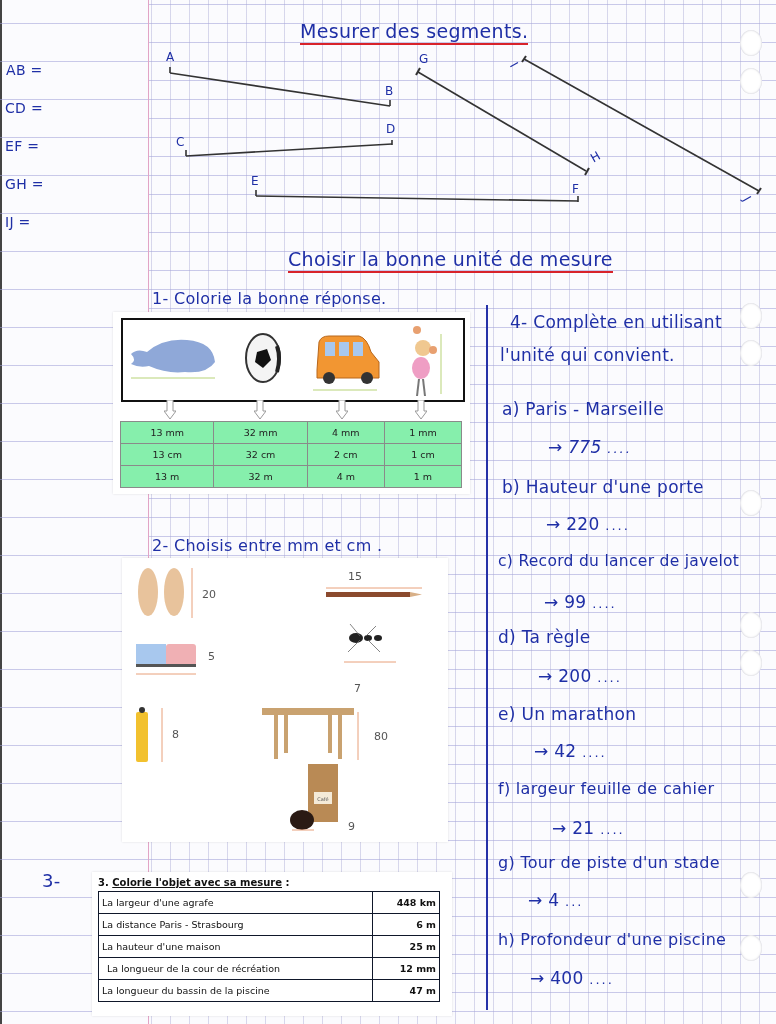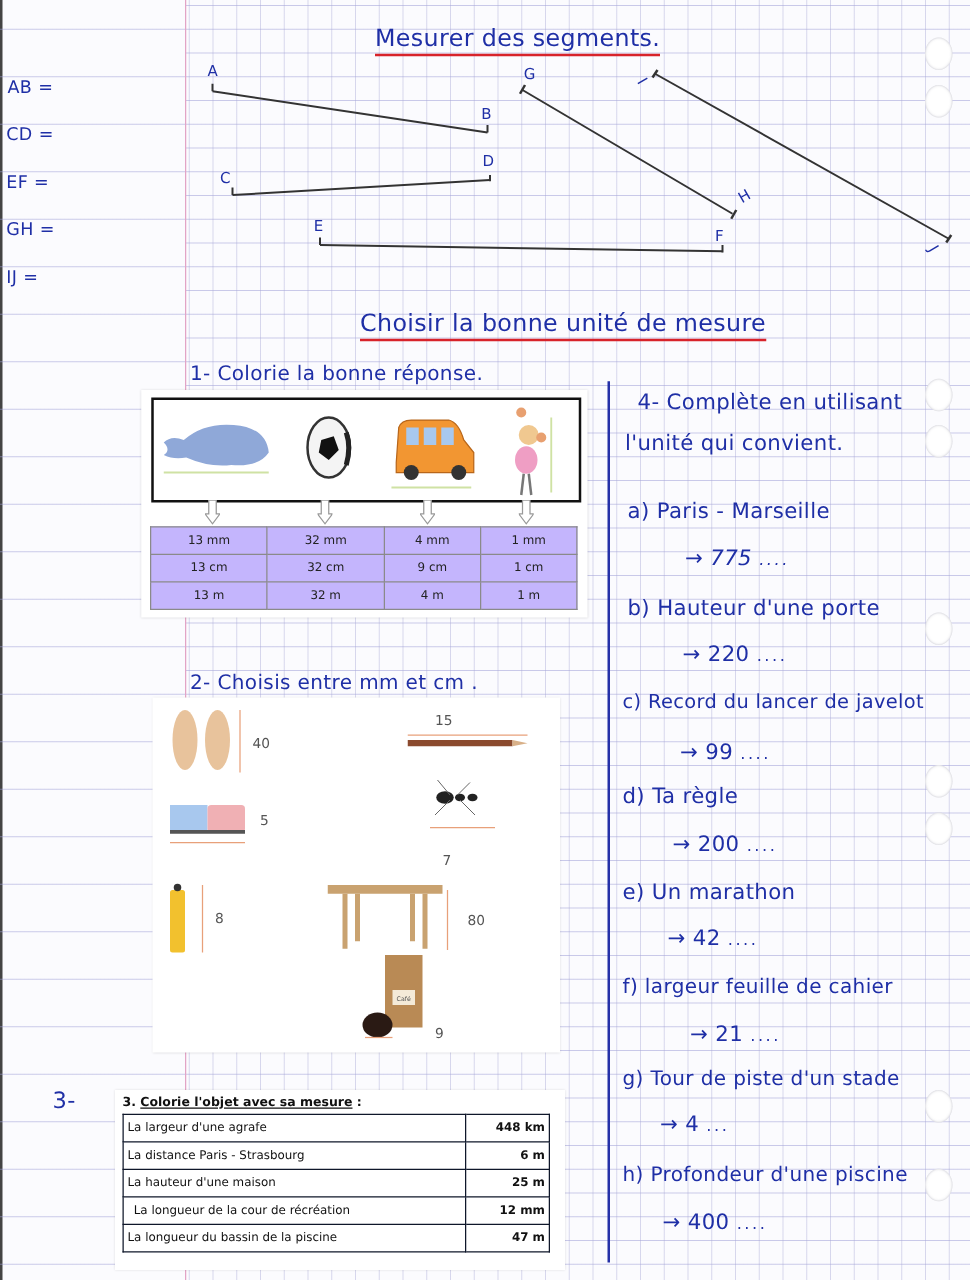--- a/index.html
+++ b/index.html
@@ -48,21 +48,21 @@
   }
   .pic-frame {
     position: absolute; left: 121px; top: 318px; width: 340px; height: 80px;
     border: 2px solid #111; background: #fff;
   }
   .arrow {
     position: absolute; top: 400px; width: 12px; height: 20px;
   }
   table.q1 {
     position: absolute; left: 120px; top: 421px; width: 342px; border-collapse: collapse;
-    font-family: "DejaVu Sans", sans-serif; font-size: 9.5px; color: #222; background: #c4b5fd;
+    font-family: "DejaVu Sans", sans-serif; font-size: 9.5px; color: #222; background: #86efac;
   }
   table.q1 td { border: 1px solid #8a8a8a; height: 21px; text-align: center; padding: 0; }
   .q2-card { left: 122px; top: 558px; width: 326px; height: 284px; }
   .q2-num { position: absolute; font-size: 11px; color: #555; font-family: "DejaVu Sans", sans-serif; }
   table.q3 {
     position: absolute; left: 98px; top: 891px; width: 342px; border-collapse: collapse;
     font-family: "DejaVu Sans", sans-serif; font-size: 9.5px; color: #111; background: #fff;
   }
   table.q3 td { border: 1px solid #0f172a; height: 21px; padding: 0 3px; }
   table.q3 td.v { text-align: right; font-weight: bold; width: 60px; }
@@ -184,41 +184,41 @@
   <tbody>
       <tr>
     <td>13 mm</td>
     <td>32 mm</td>
     <td>4 mm</td>
     <td>1 mm</td>
   </tr>
   <tr>
     <td>13 cm</td>
     <td>32 cm</td>
-    <td>9 cm</td>
+    <td>2 cm</td>
     <td>1 cm</td>
   </tr>
   <tr>
     <td>13 m</td>
     <td>32 m</td>
     <td>4 m</td>
     <td>1 m</td>
   </tr>
 </tbody>
   </table>
 
 <div class="hw" style="left:152px; top:536px; font-size:16px;">2- Choisis entre mm et cm .</div>
 <div class="card q2-card">
 
   <svg style="position:absolute; left:12px; top:8px;" width="60" height="56">
     <ellipse cx="14" cy="26" rx="10" ry="24" fill="#e8c39c"></ellipse>
     <ellipse cx="40" cy="26" rx="10" ry="24" fill="#e8c39c"></ellipse>
     <line x1="58" y1="2" x2="58" y2="52" stroke="#e8a07a" stroke-width="1"></line>
   </svg>
-  <div class="q2-num" style="left:80px; top:30px;">40</div>
+  <div class="q2-num" style="left:80px; top:30px;">20</div>
 
   <div class="q2-num" style="left:226px; top:12px;">15</div>
   <svg style="position:absolute; left:204px; top:28px;" width="100" height="14">
     <line x1="0" y1="2" x2="96" y2="2" stroke="#e8a07a" stroke-width="1"></line>
     <rect x="0" y="6" width="84" height="5" fill="#8b4a2e"></rect>
     <polygon points="84,6 96,8.5 84,11" fill="#d8b088"></polygon>
   </svg>
 
   <svg style="position:absolute; left:14px; top:86px;" width="64" height="34">
     <rect x="0" y="0" width="30" height="22" fill="#a8c8ee"></rect>

